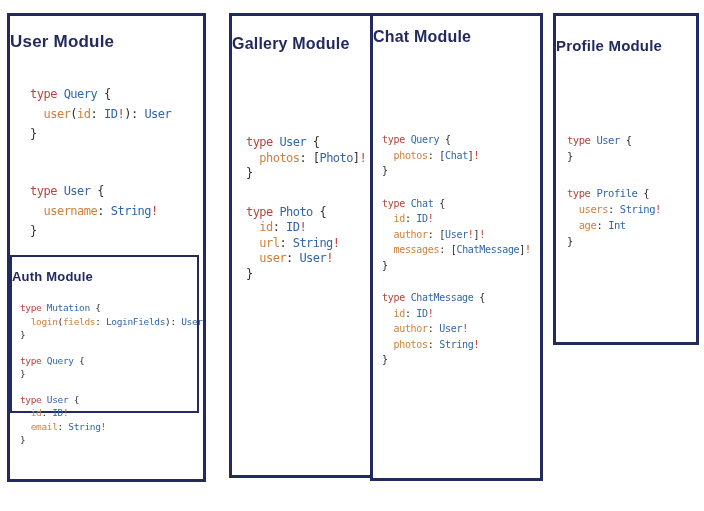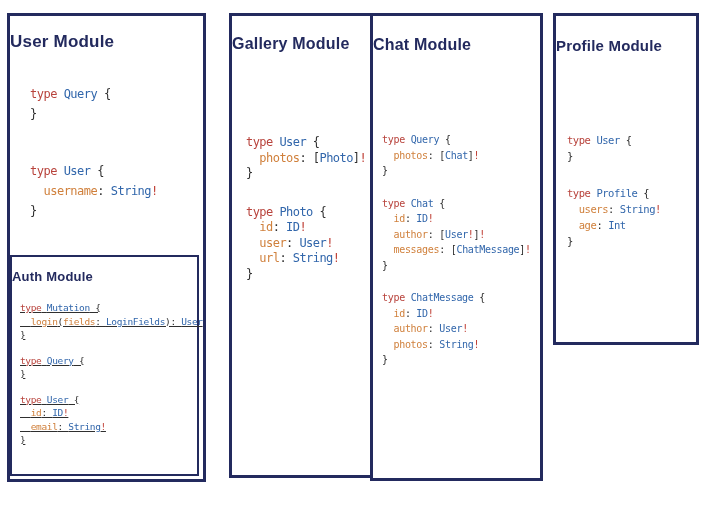--- a/index.html
+++ b/index.html
@@ -22,39 +22,39 @@
   #panel-profile{left:553px;top:13px; width:146px; height:332px;}
   .panel-title{
     margin:0;
     text-align:left;
     font-weight:bold;
     color:var(--navy,#232a5e);
     letter-spacing:0.2px;
   }
   #panel-user    .panel-title{padding-top:16px;font-size:17px;}
   #panel-gallery .panel-title{padding-top:19px;font-size:16px;}
-  #panel-chat    .panel-title{padding-top:20px;font-size:16px;}
+  #panel-chat    .panel-title{padding-top:12px;font-size:16px;}
   #panel-profile .panel-title{padding-top:21px;font-size:15px;}
 
   #panel-auth{
-    left:0px; top:239px; width:189px; height:221px;
+    left:0px; top:239px; width:189px; height:158px;
     border-width:2px;
   }
   #panel-auth .panel-title{padding-top:12px;font-size:13px;}
 
   .code{
     position:absolute;
     font-family:"DejaVu Sans Mono", monospace;
     color:var(--pu,#2f2f2f);
   }
   .cline{white-space:pre;}
   .code-user   {left:20px;top:68px; font-size:12px;  line-height:20px;  letter-spacing:-0.5px;}
   .code-user    .cblock{margin-bottom:37px;}
   .code-auth   {left:8px; top:44px; font-size:9.5px; line-height:13.5px;letter-spacing:-0.35px;}
-  .code-auth    .cblock{margin-bottom:12px;text-decoration:underline;}
+  .code-auth    .cblock{margin-bottom:12px;}
   .code-gallery{left:14px;top:119px;font-size:12px;  line-height:15.5px;letter-spacing:-0.55px;}
   .code-gallery .cblock{margin-bottom:23px;}
   .code-chat   {left:9px; top:116px;font-size:10px;  line-height:15.5px;letter-spacing:-0.3px;}
   .code-chat    .cblock{margin-bottom:17px;}
   .code-profile{left:11px;top:116px;font-size:10.5px;line-height:16px;  letter-spacing:-0.45px;}
   .code-profile .cblock{margin-bottom:21px;}
 
   .c-kw{color:var(--kw,#b8433c);}
   .c-ty{color:var(--ty,#3166ab);}
   .c-fd{color:var(--fd,#d0803c);}
@@ -64,20 +64,21 @@
 </head>
 <body>
 
 <div>
 
   <section class="panel" id="panel-user">
     <h2 class="panel-title">User Module</h2>
     <div class="code code-user">
         <div class="cblock">
           <div class="cline"><span class="c-kw">type</span><span class="c-pu"> </span><span class="c-ty">Query</span><span class="c-pu"> {</span></div>
+          <div class="cline"><span class="c-pu">  </span><span class="c-fd">user</span><span class="c-pu">(</span><span class="c-fd">id</span><span class="c-pu">: </span><span class="c-ty">ID</span><span class="c-bg">!</span><span class="c-pu">): </span><span class="c-ty">User</span></div>
           <div class="cline"><span class="c-pu">}</span></div>
         </div>
         <div class="cblock">
           <div class="cline"><span class="c-kw">type</span><span class="c-pu"> </span><span class="c-ty">User</span><span class="c-pu"> {</span></div>
           <div class="cline"><span class="c-pu">  </span><span class="c-fd">username</span><span class="c-pu">: </span><span class="c-ty">String</span><span class="c-bg">!</span></div>
           <div class="cline"><span class="c-pu">}</span></div>
         </div>
       </div>
 
     <section class="panel" id="panel-auth">
@@ -106,22 +107,22 @@
     <h2 class="panel-title">Gallery Module</h2>
     <div class="code code-gallery">
         <div class="cblock">
           <div class="cline"><span class="c-kw">type</span><span class="c-pu"> </span><span class="c-ty">User</span><span class="c-pu"> {</span></div>
           <div class="cline"><span class="c-pu">  </span><span class="c-fd">photos</span><span class="c-pu">: </span><span class="c-pu">[</span><span class="c-ty">Photo</span><span class="c-pu">]</span><span class="c-bg">!</span></div>
           <div class="cline"><span class="c-pu">}</span></div>
         </div>
         <div class="cblock">
           <div class="cline"><span class="c-kw">type</span><span class="c-pu"> </span><span class="c-ty">Photo</span><span class="c-pu"> {</span></div>
           <div class="cline"><span class="c-pu">  </span><span class="c-fd">id</span><span class="c-pu">: </span><span class="c-ty">ID</span><span class="c-bg">!</span></div>
+          <div class="cline"><span class="c-pu">  </span><span class="c-fd">url</span><span class="c-pu">: </span><span class="c-ty">String</span><span class="c-bg">!</span></div>
           <div class="cline"><span class="c-pu">  </span><span class="c-fd">user</span><span class="c-pu">: </span><span class="c-ty">User</span><span class="c-bg">!</span></div>
-          <div class="cline"><span class="c-pu">  </span><span class="c-fd">url</span><span class="c-pu">: </span><span class="c-ty">String</span><span class="c-bg">!</span></div>
           <div class="cline"><span class="c-pu">}</span></div>
         </div>
       </div>
   </section>
 
   <section class="panel" id="panel-chat">
     <h2 class="panel-title">Chat Module</h2>
     <div class="code code-chat">
         <div class="cblock">
           <div class="cline"><span class="c-kw">type</span><span class="c-pu"> </span><span class="c-ty">Query</span><span class="c-pu"> {</span></div>

